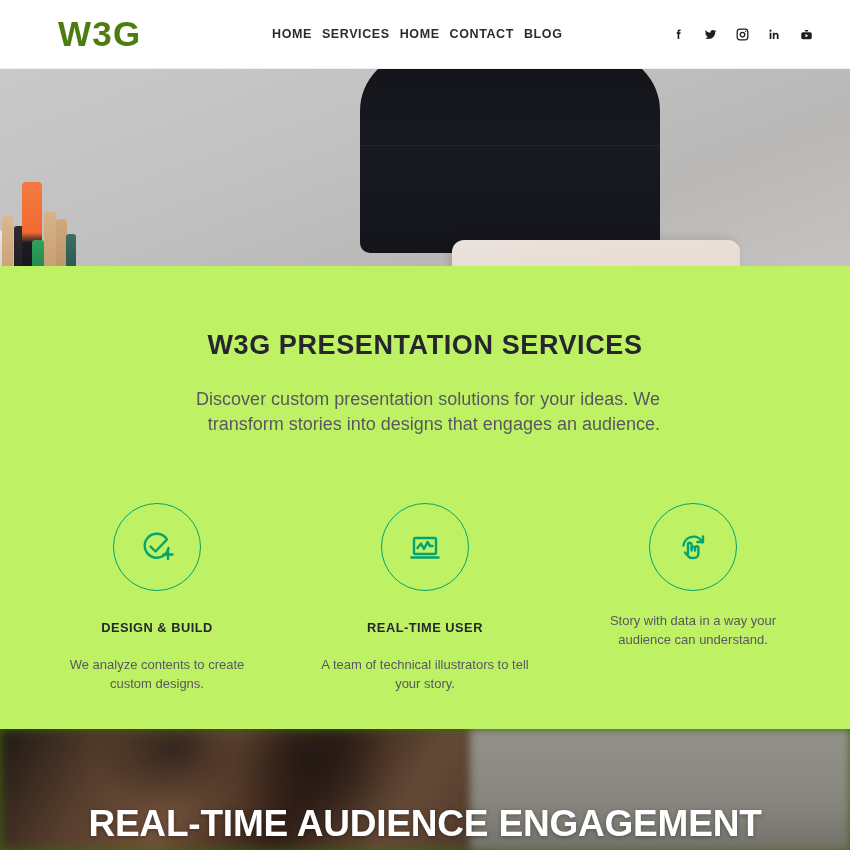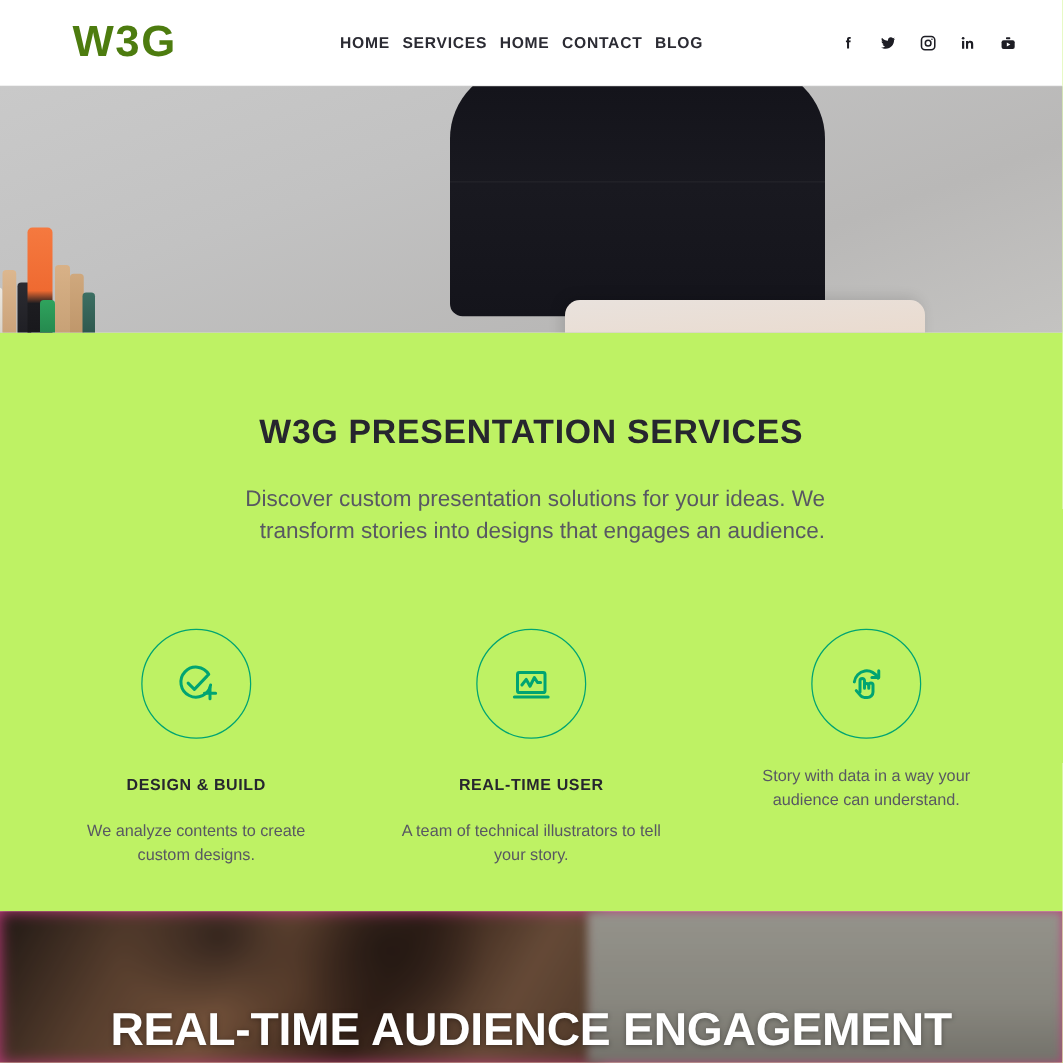--- a/index.html
+++ b/index.html
@@ -157,21 +157,21 @@
     line-height:1.5;
     color:#585862;
     padding:0 18px;
   }
 
   
   .banner {
     position:relative;
     height:122px;
     overflow:hidden;
-    background:#ec4899;
+    background:#4d7c0f;
   }
   .banner-bg { position:absolute; inset:0; }
   .bg-left {
     position:absolute; left:0; top:0; width:480px; height:100%;
     background:
       radial-gradient(ellipse 120px 90px at 175px 20px, #3d2a22 0%, rgba(61,42,34,0) 70%),
       radial-gradient(ellipse 110px 100px at 310px 30px, #2a1b16 0%, rgba(42,27,22,0) 72%),
       linear-gradient(120deg,#241a16 0%,#6b4b37 22%,#8c6246 40%,#3a2319 62%,#7d5a43 82%,#5d412f 100%);
     filter:blur(6px);
   }

